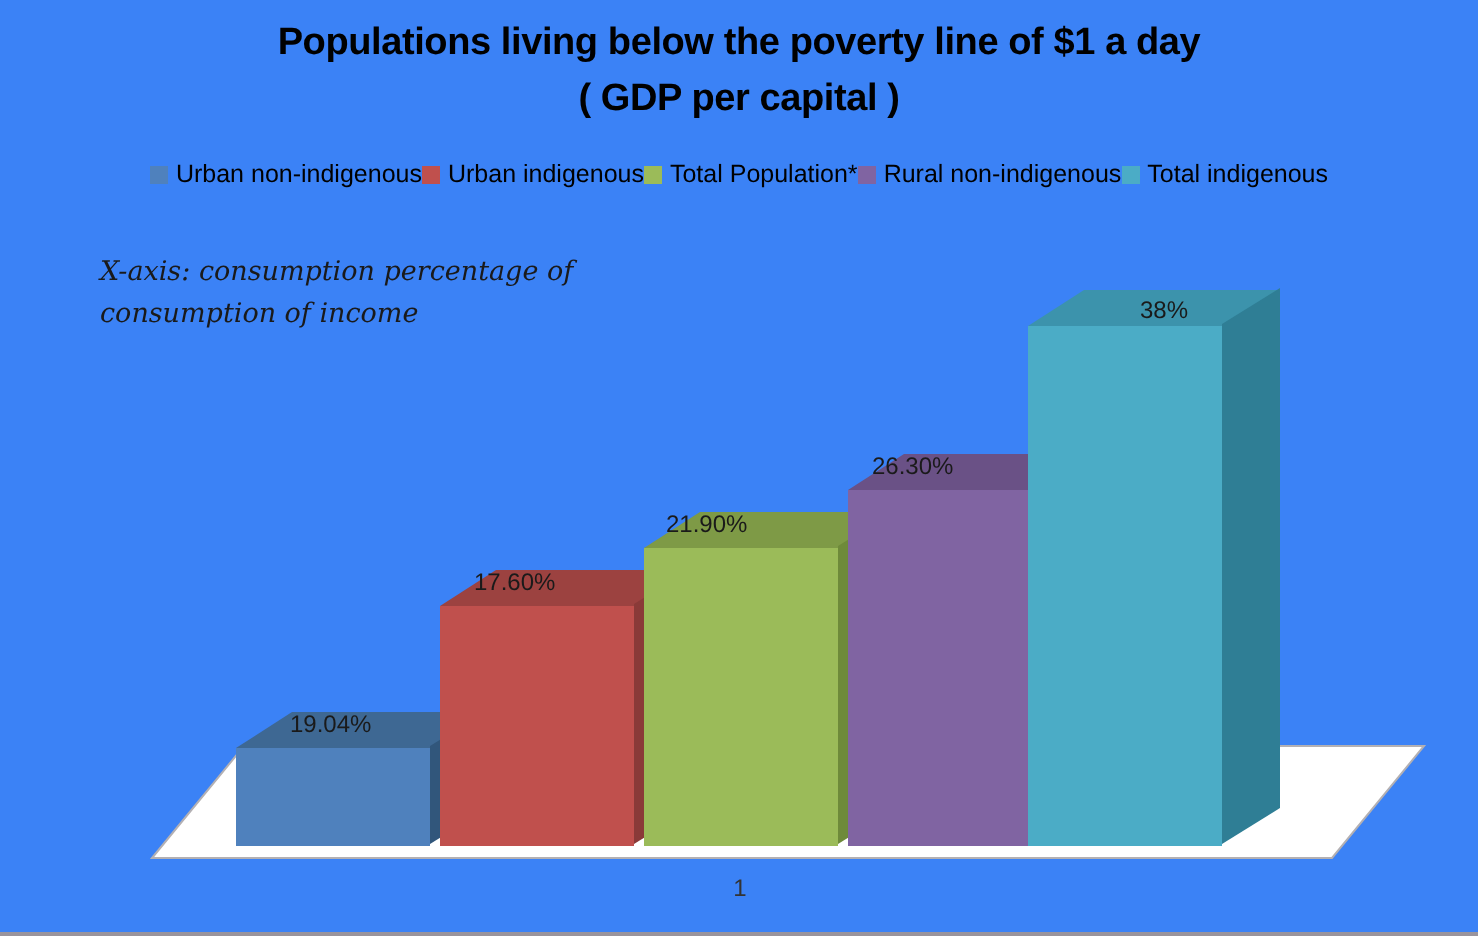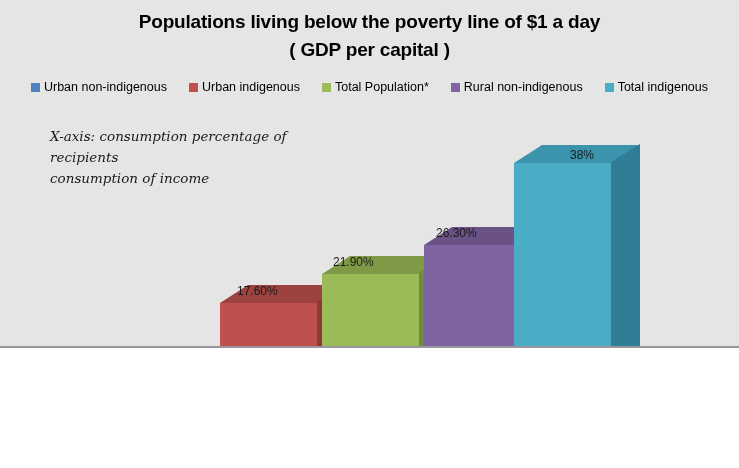--- a/index.html
+++ b/index.html
@@ -6,22 +6,22 @@
     margin: 0;
     padding: 0;
     background: #ffffff;
   }
   body {
     font-family: "Liberation Sans", sans-serif;
   }
   #chart-root {
     position: relative;
     width: 739px;
-    height: 348px;
-    background: #e5e5e5;
+    height: 468px;
+    background: #3b82f6;
     border-bottom: 2px solid #9a949c;
     box-sizing: border-box;
     overflow: hidden;
   }
 
   
   .chart-title {
     position: absolute;
     left: 0;
     top: 8px;
@@ -36,21 +36,20 @@
   .chart-title .line2 { display: block; }
 
   
   .legend {
     position: absolute;
     left: 0;
     top: 80px;
     width: 739px;
     display: flex;
     justify-content: center;
-    gap: 22px;
   }
   .legend-item {
     display: flex;
     align-items: center;
     gap: 4px;
     font-size: 12.5px;
     color: #000000;
     white-space: nowrap;
   }
   .legend-swatch {
@@ -155,21 +154,20 @@
       <span>Rural non-indigenous</span>
     </div>
     <div class="legend-item">
       <span class="legend-swatch" style="background:#4BACC6"></span>
       <span>Total indigenous</span>
     </div>
   </div>
 
   <div class="note">
     <span>X-axis: consumption percentage of</span>
-    <span>recipients</span>
     <span>consumption of income</span>
   </div>
 
   <div class="plot">
 
     <svg class="floor-svg" width="739" height="468">
       <polygon points="76,429 122,373 712,373 666,429" fill="#ffffff" stroke="#b3b0b3" stroke-width="1"></polygon>
     </svg>
 
     <div class="bars-layer">

